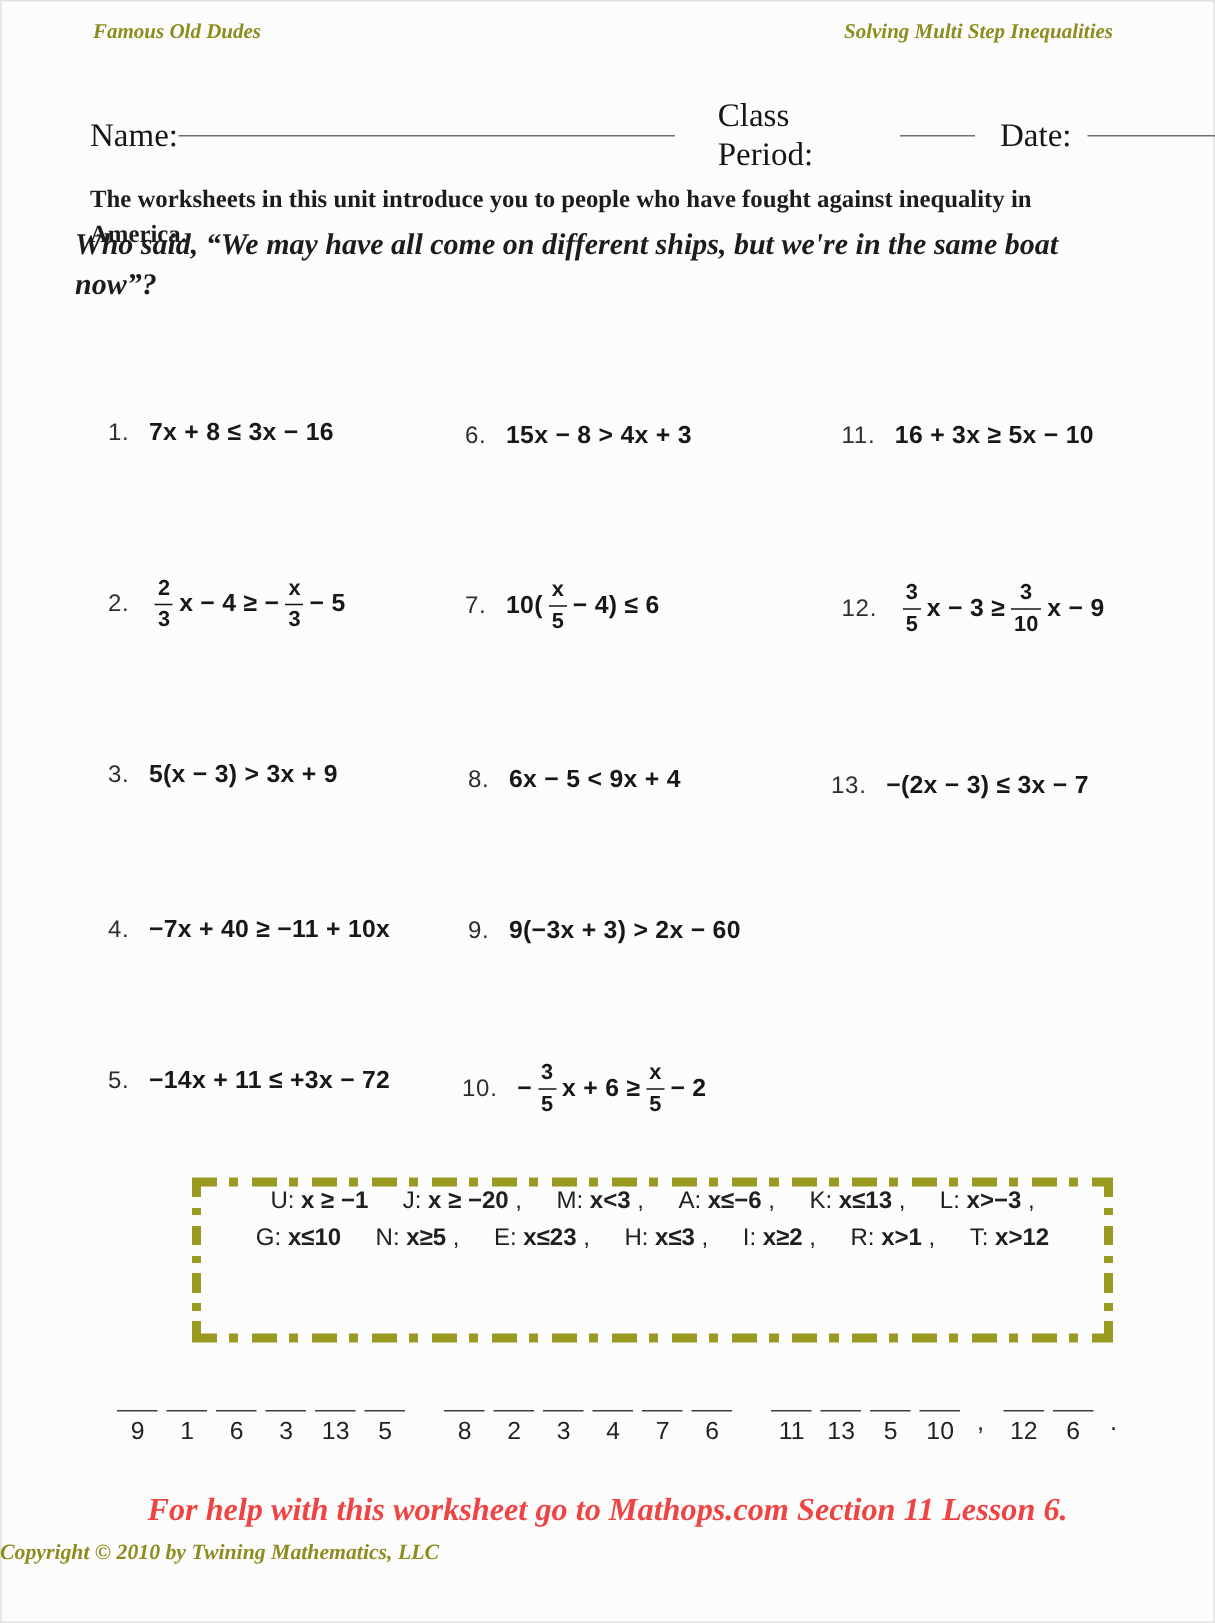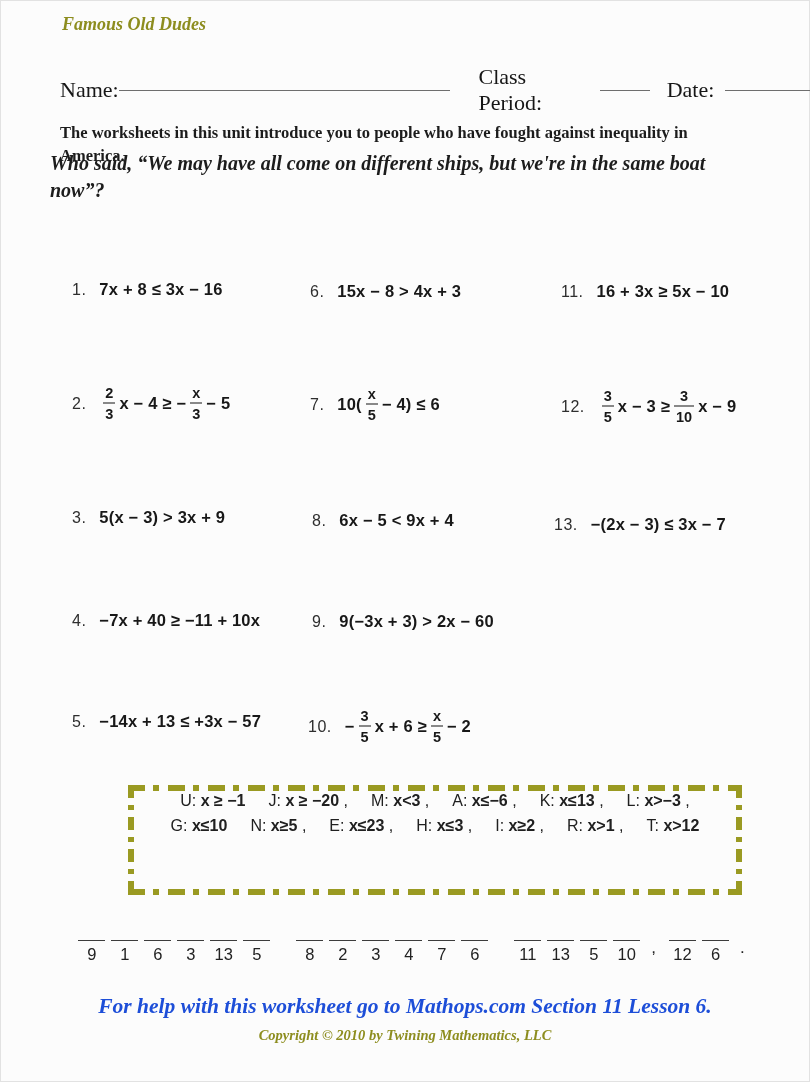--- a/index.html
+++ b/index.html
@@ -4,21 +4,21 @@
 <style>
   html,body{margin:0;padding:0;background:#e9e9e9;}
   .page{
     position:relative;width:810px;height:1082px;margin:0 auto;
     background:#fcfcfc;overflow:hidden;
     font-family:"Liberation Serif",serif;color:#1c1c1c;
     box-shadow:inset 0 0 0 1px #e2e2e2;
   }
   
   .hdr{position:absolute;top:14px;left:62px;right:68px;display:flex;justify-content:space-between;
-       font-style:italic;font-weight:bold;font-size:18px;color:#8d8d1f;}
+       font-style:italic;font-weight:bold;font-size:14px;color:#8d8d1f;}
   
   .name-row{position:absolute;top:64px;left:60px;display:flex;align-items:center;
             font-size:22px;color:#161616;}
   .uline{display:inline-block;border-bottom:1.5px solid #6e6e6e;height:4px;margin-bottom:3px;}
   .u-name{width:336px;}
   .u-class{width:50px;margin-left:7px;}
   .u-date{width:86px;margin-left:11px;}
   .lbl-class{margin-left:29px;}
   .lbl-date{margin-left:17px;}
   
@@ -56,33 +56,34 @@
   .ss{font-weight:400;}
   
   .blanks{position:absolute;left:0;right:0;top:940px;display:flex;justify-content:center;
           align-items:flex-start;font-family:"Liberation Sans",sans-serif;}
   .bgroup{display:flex;margin:0 10px;}
   .blank{width:27px;margin:0 3px;border-top:1.6px solid #3c3c3c;padding-top:4px;text-align:center;
          font-size:16.5px;color:#222;}
   .bsuffix{font-size:17px;color:#222;margin-left:-2px;margin-top:-2px;}
   
   .f1{position:absolute;top:994px;left:0;width:100%;text-align:center;font-weight:bold;
-      font-style:italic;font-size:21.5px;color:#1d4ed8;}
-  .f2{position:absolute;top:1027px;left:0;width:100%;text-align:center;font-weight:bold;
+      font-style:italic;font-size:21.5px;color:#ef4444;}
+  .f2{position:absolute;top:1027px;left:0;width:100%;text-align:left;font-weight:bold;
       font-style:italic;font-size:14.5px;color:#8d8d1f;}
   .f3{position:absolute;top:1050px;left:0;width:100%;text-align:center;font-weight:bold;
       font-style:italic;font-size:22px;color:#be185d;letter-spacing:1px;margin-top:28px;}
 </style>
 </head>
 <body>
 
 <div class="page">
 
   <div class="hdr">
     <span>Famous Old Dudes</span>
+    <span>Solving Multi Step Inequalities</span>
   </div>
 
   <div class="name-row">
     <span>Name:</span>
     <span class="uline u-name"></span>
     <span class="lbl-class">Class Period:</span>
     <span class="uline u-class"></span>
     <span class="lbl-date">Date:</span>
     <span class="uline u-date"></span>
   </div>
@@ -114,21 +115,21 @@
   <div class="problem" style="left:72px;top:517px">
       <span class="pnum">3.</span>
       <span class="ptext">5(x − 3) &gt; 3x + 9</span>
     </div>
   <div class="problem" style="left:72px;top:620px">
       <span class="pnum">4.</span>
       <span class="ptext">−7x + 40 ≥ −11 + 10x</span>
     </div>
   <div class="problem" style="left:72px;top:721px">
       <span class="pnum">5.</span>
-      <span class="ptext">−14x + 13 ≤ +3x − 57</span>
+      <span class="ptext">−14x + 11 ≤ +3x − 72</span>
     </div>
 
   <div class="problem" style="left:310px;top:291px">
       <span class="pnum">6.</span>
       <span class="ptext">15x − 8 &gt; 4x + 3</span>
     </div>
   <div class="problem" style="left:310px;top:404px">
       <span class="pnum">7.</span>
       <span class="ptext">10(</span>
       <span class="frac">

